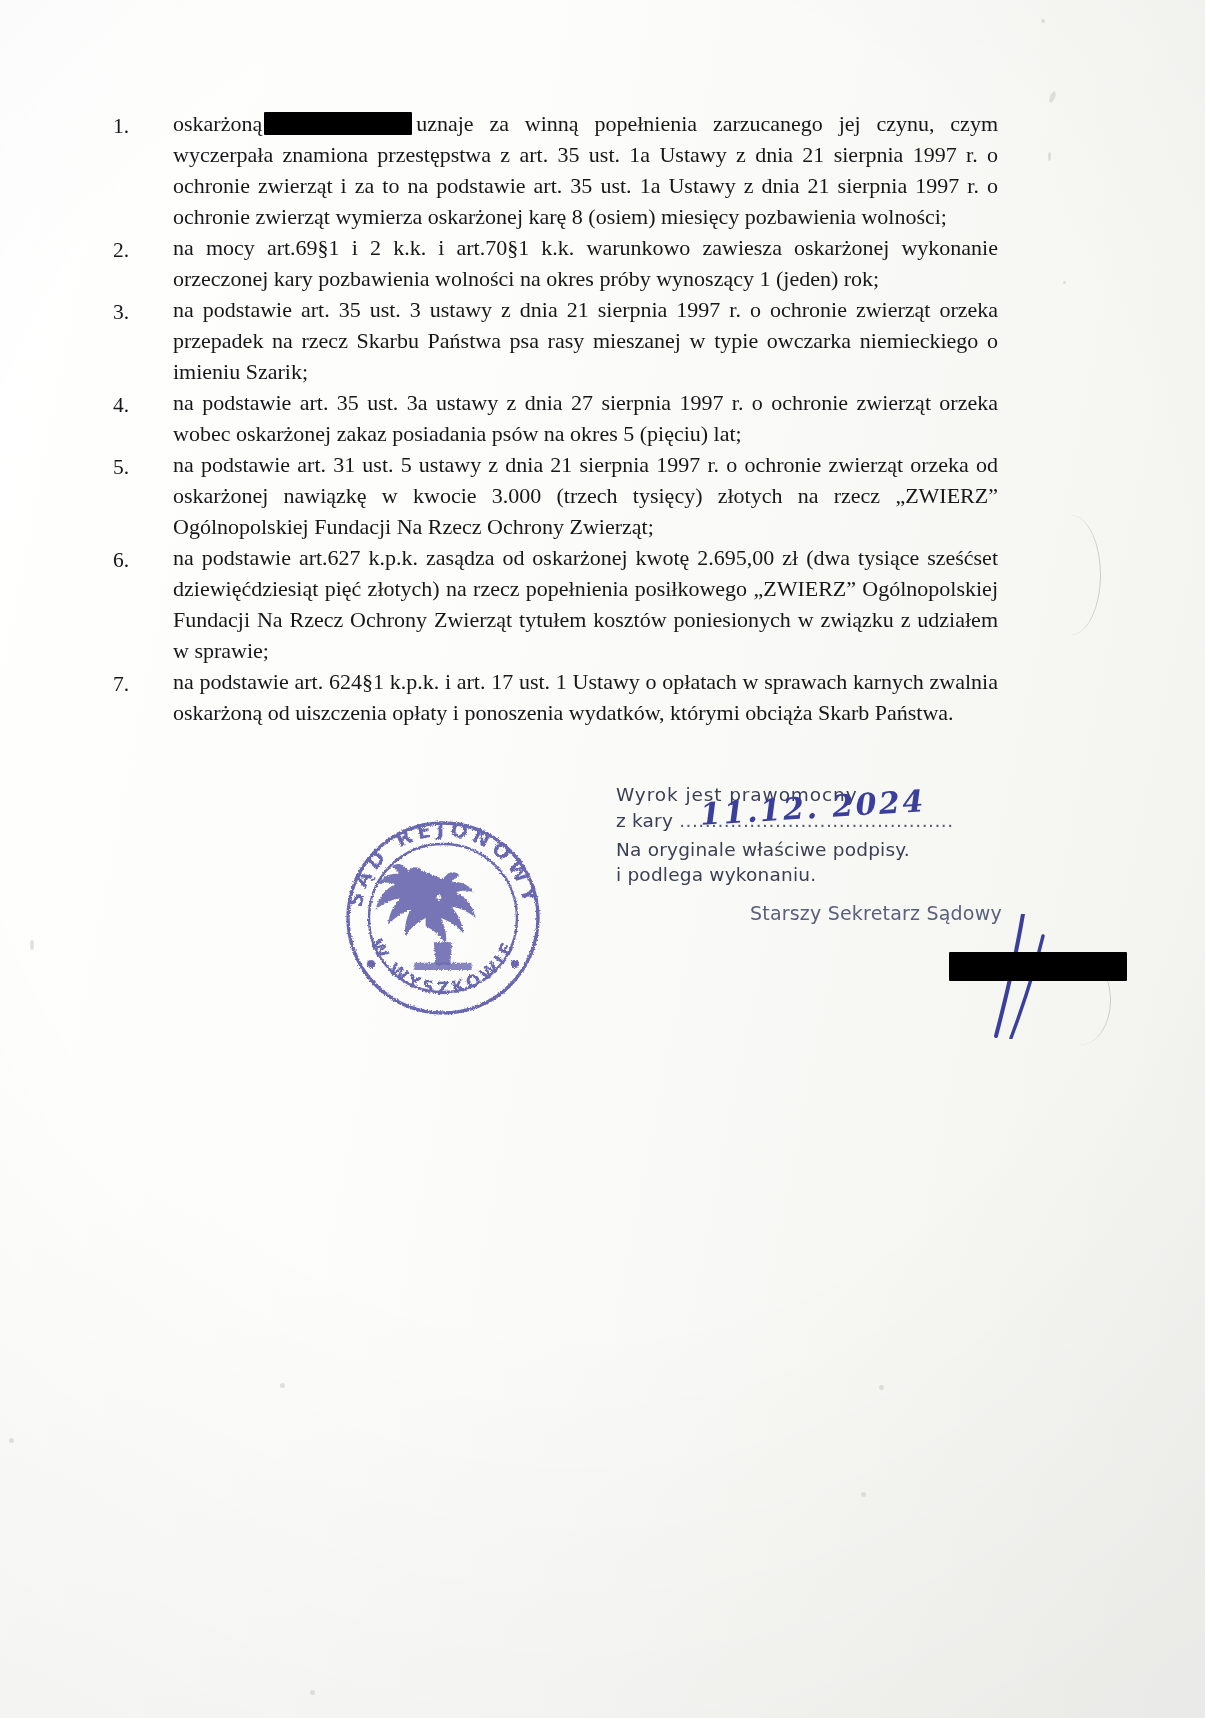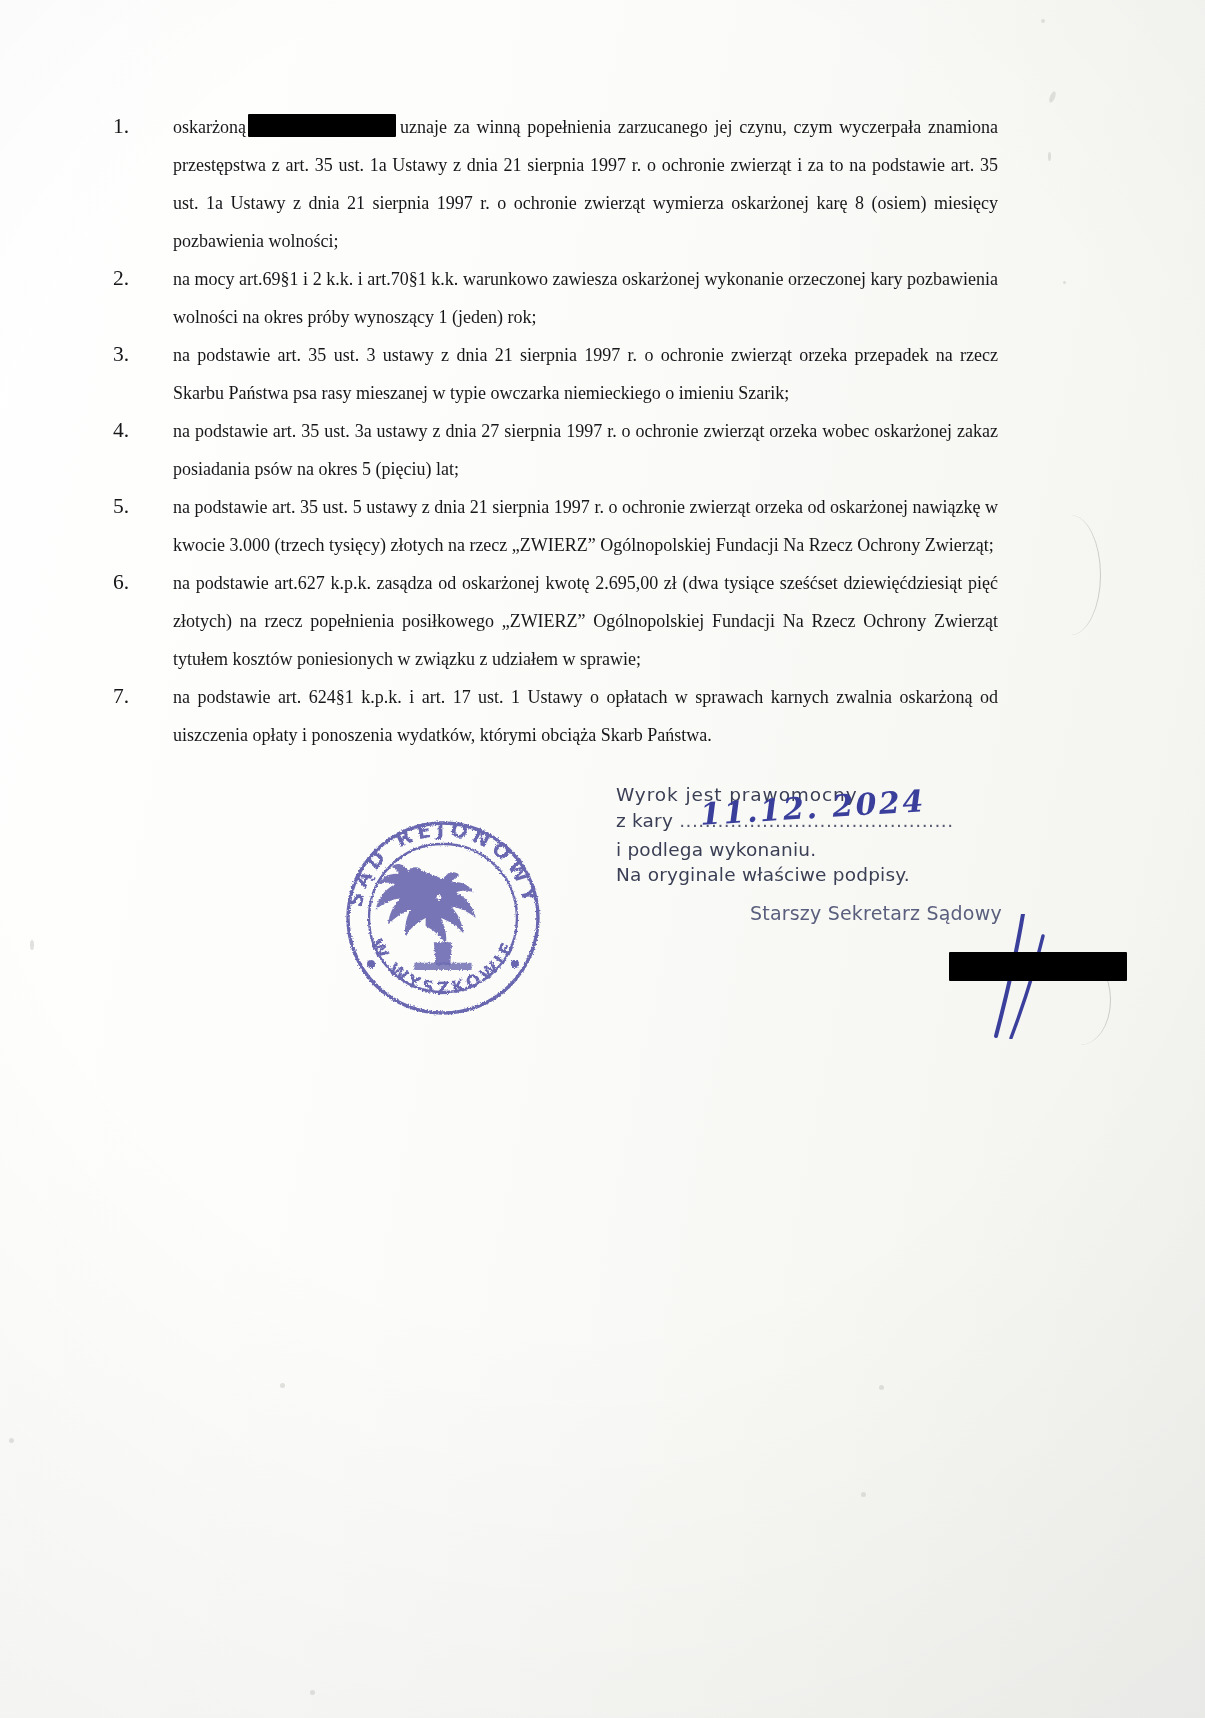--- a/index.html
+++ b/index.html
@@ -62,22 +62,22 @@
     flex: 0 0 60px;
     text-align: left;
     font-size: 21.5px;
     line-height: 37.4px;
   }
   .clause-text {
     flex: 1 1 auto;
     text-align: justify;
     text-justify: inter-word;
     hyphens: none;
-    font-size: 18px;
-    line-height: 38px;
+    font-size: 22px;
+    line-height: 31px;
   }
 
   
   .redaction {
     display: inline-block;
     background: #000;
     vertical-align: -4px;
     border-radius: 1px;
   }
   .redaction-name {
@@ -191,21 +191,21 @@
       <div class="clause-text">na podstawie art. 35 ust. 3 ustawy z dnia 21 sierpnia 1997 r. o ochronie zwierząt orzeka przepadek na rzecz Skarbu Państwa psa rasy mieszanej w typie owczarka niemieckiego o imieniu Szarik;</div>
     </div>
 
     <div class="clause">
       <div class="clause-num">4.</div>
       <div class="clause-text">na podstawie art. 35 ust. 3a ustawy z dnia 27 sierpnia 1997 r. o ochronie zwierząt orzeka wobec oskarżonej zakaz posiadania psów na okres 5 (pięciu) lat;</div>
     </div>
 
     <div class="clause">
       <div class="clause-num">5.</div>
-      <div class="clause-text">na podstawie art. 35 ust. 5 ustawy z dnia 21 sierpnia 1997 r. o ochronie zwierząt orzeka od oskarżonej nawiązkę w kwocie 3.000 (trzech tysięcy) złotych na rzecz „ZWIERZ” Ogólnopolskiej Fundacji Na Rzecz Ochrony Zwierząt;</div>
+      <div class="clause-text">na podstawie art. 31 ust. 5 ustawy z dnia 21 sierpnia 1997 r. o ochronie zwierząt orzeka od oskarżonej nawiązkę w kwocie 3.000 (trzech tysięcy) złotych na rzecz „ZWIERZ” Ogólnopolskiej Fundacji Na Rzecz Ochrony Zwierząt;</div>
     </div>
 
     <div class="clause">
       <div class="clause-num">6.</div>
       <div class="clause-text">na podstawie art.627 k.p.k. zasądza od oskarżonej kwotę 2.695,00 zł (dwa tysiące sześćset dziewięćdziesiąt pięć złotych) na rzecz popełnienia posiłkowego „ZWIERZ” Ogólnopolskiej Fundacji Na Rzecz Ochrony Zwierząt tytułem kosztów poniesionych w związku z udziałem w sprawie;</div>
     </div>
 
     <div class="clause">
       <div class="clause-num">7.</div>
       <div class="clause-text">na podstawie art. 624§1 k.p.k. i art. 17 ust. 1 Ustawy o opłatach w sprawach karnych zwalnia oskarżoną od uiszczenia opłaty i ponoszenia wydatków, którymi obciąża Skarb Państwa.</div>
@@ -253,22 +253,22 @@
     </svg>
   </div>
 
   <div class="cert-block">
     <div class="cert-line l1">Wyrok jest prawomocny</div>
     <div class="cert-line l2">
       <span>z kary</span>
       <span class="cert-dots">...........................................</span>
       <span class="handwritten-date">11.12. 2024</span>
     </div>
+    <div class="cert-line">Na oryginale właściwe podpisy.</div>
     <div class="cert-line">i podlega wykonaniu.</div>
-    <div class="cert-line">Na oryginale właściwe podpisy.</div>
     <div class="cert-role">Starszy Sekretarz Sądowy</div>
 
     <svg class="signature-strokes" viewBox="0 0 120 125" xmlns="http://www.w3.org/2000/svg">
       <path d="M 52,0 C 46,36 36,80 25,122" stroke="#3a3f9c" stroke-width="4" fill="none" stroke-linecap="round"></path>
       <path d="M 72,22 C 64,55 52,92 40,124" stroke="#3a3f9c" stroke-width="3.4" fill="none" stroke-linecap="round"></path>
     </svg>
 
     <div class="redaction redaction-signature"></div>
   </div>
 

